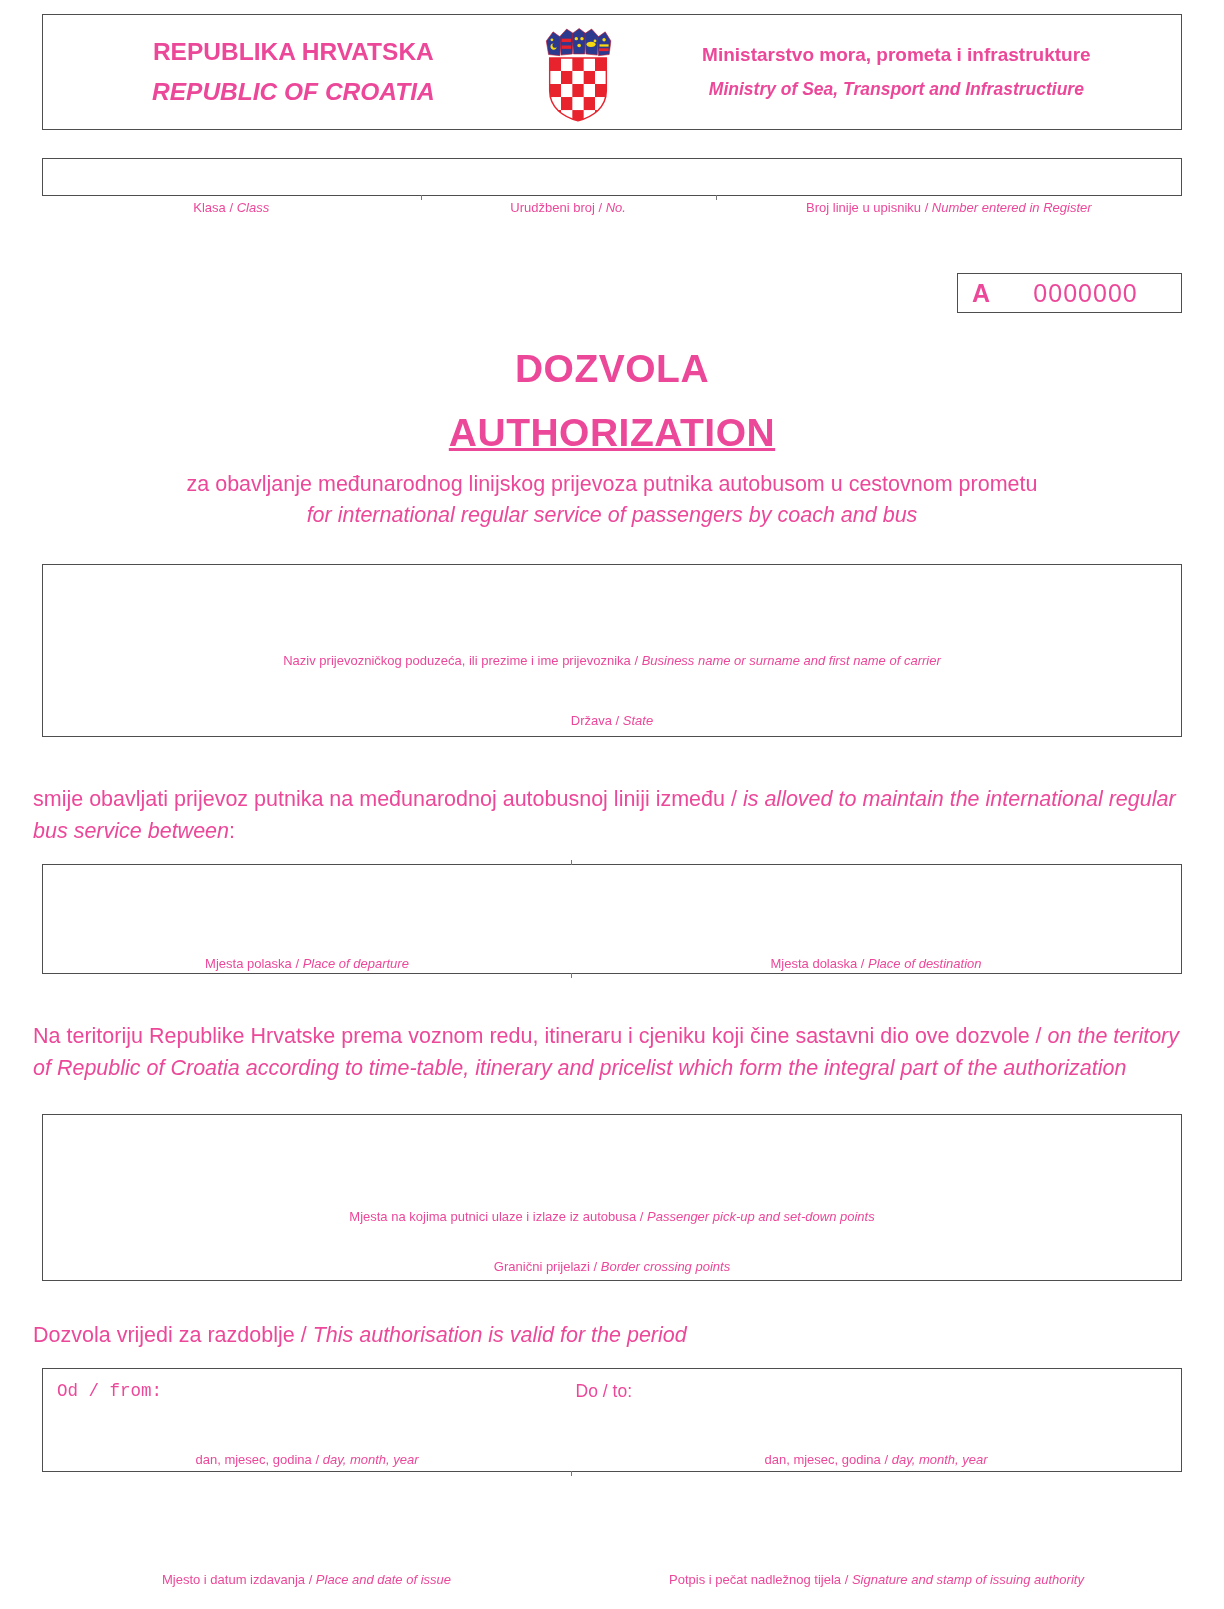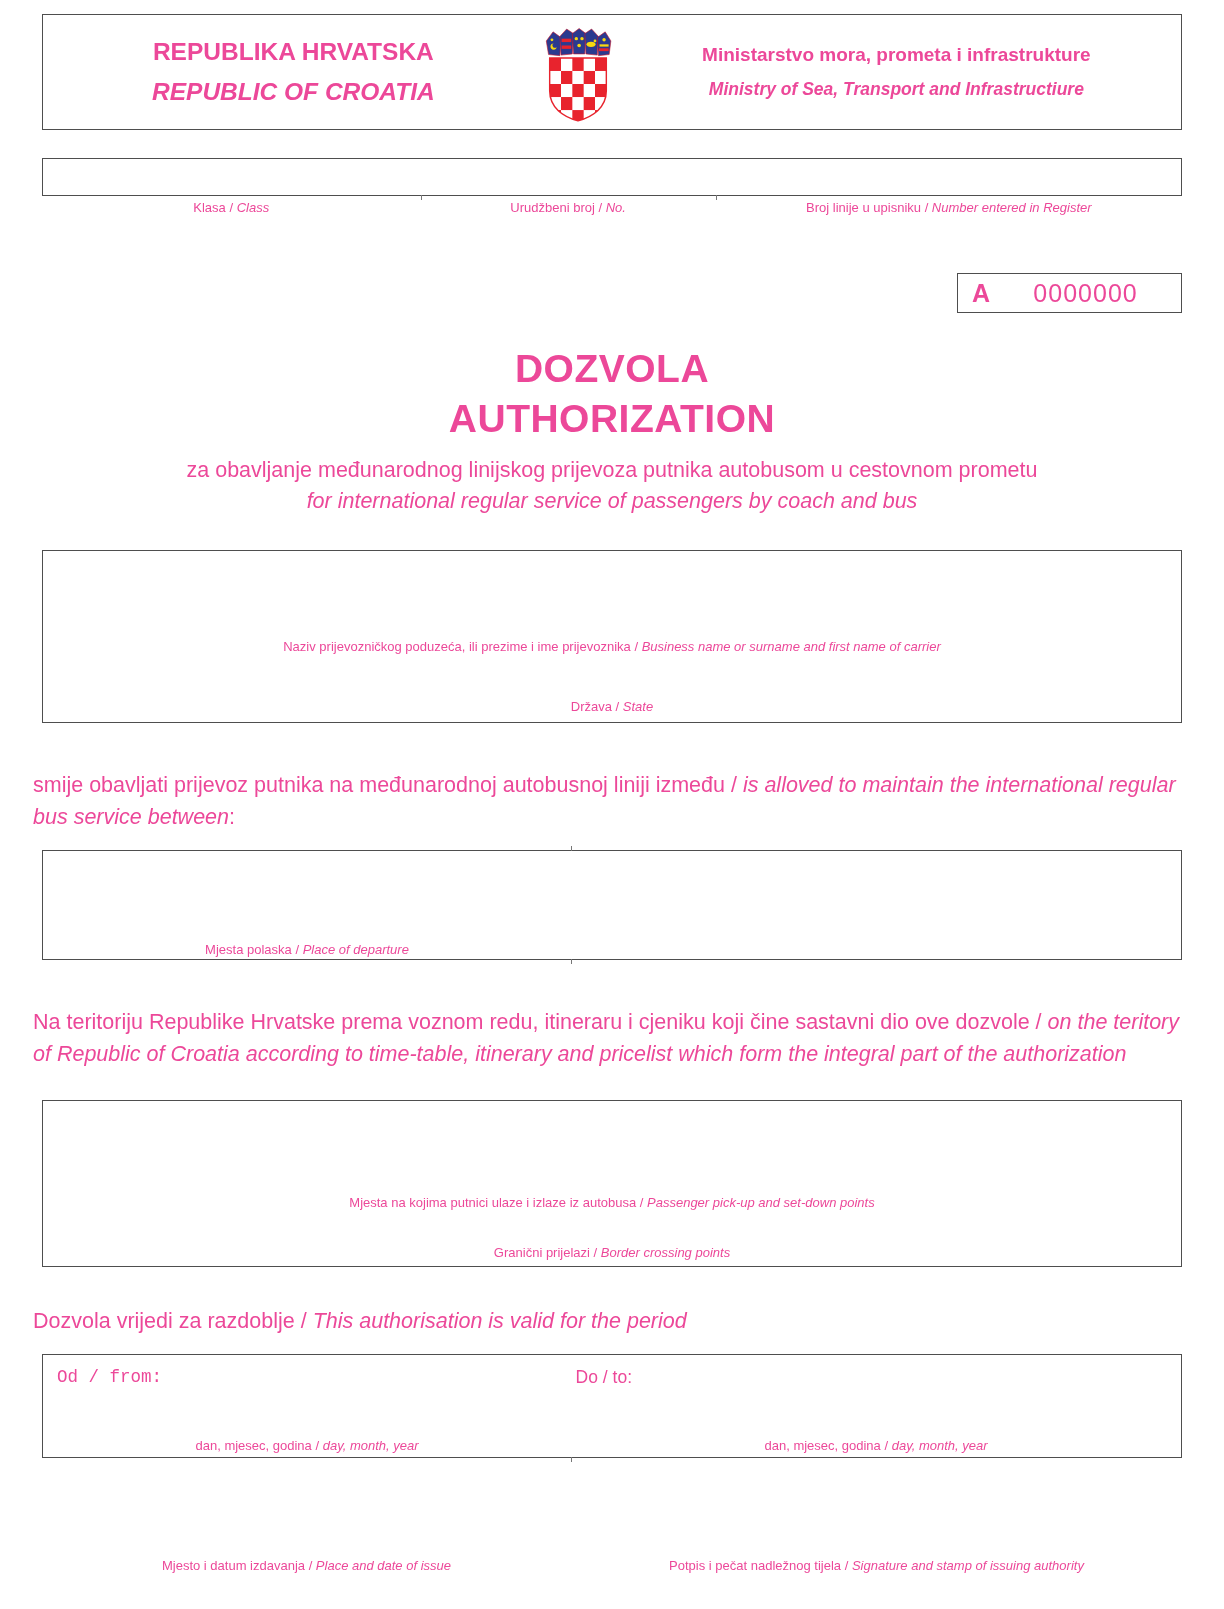--- a/index.html
+++ b/index.html
@@ -38,21 +38,21 @@
   .klasa-labels .c3{ width:40.9%; text-align:center; }
 
   
   .serial-box{ margin-top:57px; margin-left:auto; width:225px; height:40px;
                display:flex; align-items:center; padding-left:14px; }
   .serial-letter{ font-weight:bold; font-size:25px; }
   .serial-number{ font-size:25px; flex:1; text-align:center; letter-spacing:1px; }
 
   
   .title{ margin-top:34px; text-align:center; font-weight:bold; font-size:39px; line-height:44px; letter-spacing:.5px; }
-  .title2{ margin-top:6px; }
+  .title2{ margin-top:20px;text-decoration:underline; }
   .subtitle{ margin-top:14px; text-align:center; font-size:21.5px; line-height:31px; }
 
   
   .carrier-box{ margin-top:33px; height:173px; }
   .inbox-label{ position:absolute; left:0; right:0; text-align:center; font-size:13px; white-space:nowrap; }
   .carrier-box .pos-name{ top:88px; }
   .carrier-box .pos-state{ bottom:8px; }
 
   .para{ margin:0; font-size:21.5px; line-height:32px; }
   .para-route{ margin-top:46px; }
@@ -169,20 +169,21 @@
     <div class="inbox-label pos-state"><span>Država</span><span> / </span><span class="italic">State</span></div>
   </div>
 
   <p class="para para-route"><span>smije obavljati prijevoz putnika na međunarodnoj autobusnoj liniji između</span><span> / </span><span class="italic">is alloved to maintain the international regular bus service between</span><span>:</span></p>
 
   <div class="box route-box">
     <span class="tick-top" style="left:46.4%"></span>
     <span class="tick" style="left:46.4%"></span>
     <div class="split">
       <span class="l"><span>Mjesta polaska</span><span> / </span><span class="italic">Place of departure</span></span>
+      <span class="r"><span>Mjesta dolaska</span><span> / </span><span class="italic">Place of destination</span></span>
     </div>
   </div>
 
   <p class="para para-territory"><span>Na teritoriju Republike Hrvatske prema voznom redu, itineraru i cjeniku koji čine sastavni dio ove dozvole</span><span> / </span><span class="italic">on the teritory of Republic of Croatia according to time-table, itinerary and pricelist which form the integral part of the authorization</span></p>
 
   <div class="box points-box">
     <div class="inbox-label pos-pickup"><span>Mjesta na kojima putnici ulaze i izlaze iz autobusa</span><span> / </span><span class="italic">Passenger pick-up and set-down points</span></div>
     <div class="inbox-label pos-border"><span>Granični prijelazi</span><span> / </span><span class="italic">Border crossing points</span></div>
   </div>
 

